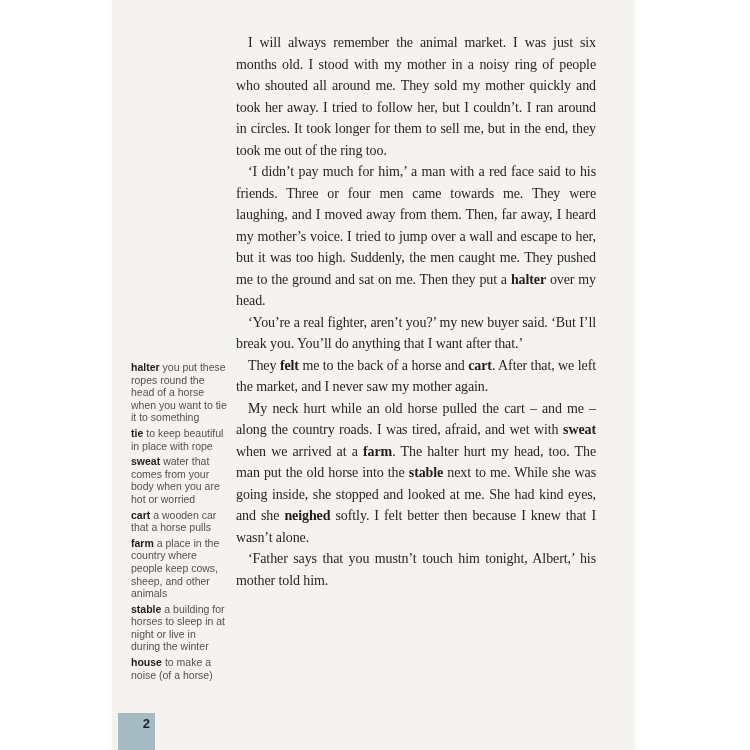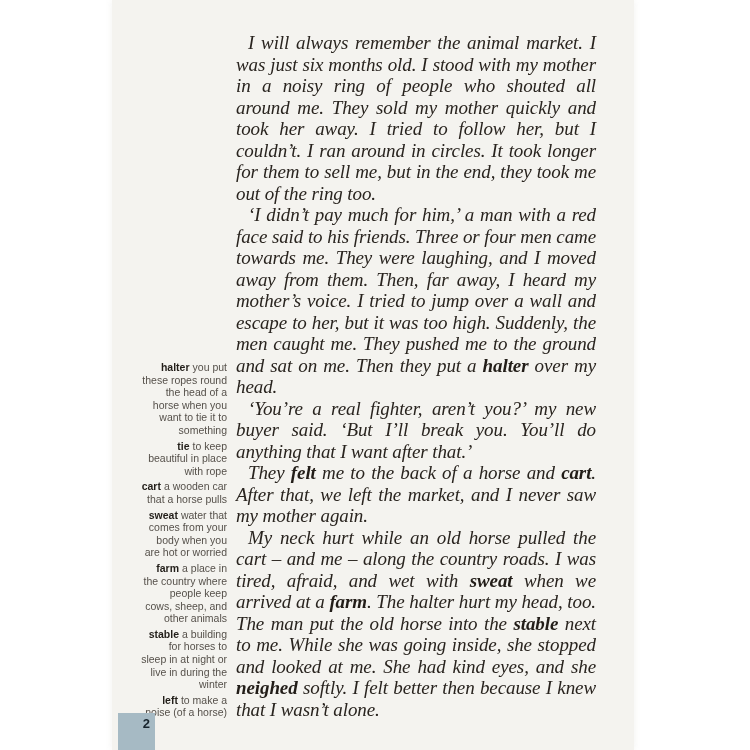--- a/index.html
+++ b/index.html
@@ -22,43 +22,42 @@
     background: #f4f3ef;
     box-shadow: 0 0 7px rgba(120,115,100,0.10);
   }
   
   .story {
     position: absolute;
     left: 124px;            
     top: 32px;
     width: 360px;
     font-family: "Liberation Serif", "DejaVu Serif", serif;
-    font-size: 19px;
+    font-size: 14px;
     line-height: 21.5px;
     letter-spacing: -0.1px;
     color: #29241f;
     text-align: justify;
-    font-style: italic;
   }
   .story p {
     margin: 0;
     text-indent: 12px;
   }
   .story b { font-weight: bold; color: #221d18; }
   
   .glossary {
     position: absolute;
     left: 19px;             
     top: 361px;
     width: 96px;
     font-size: 10.5px;
     line-height: 12.6px;
     color: #55504a;
   }
-  .gloss-entry { margin: 0 0 3px 10px; text-align: right; }
+  .gloss-entry { margin: 0 0 3px 0; }
   .gloss-term {
     font-weight: bold;
     color: #221e19;
     margin-right: 3px;
   }
   
   .page-tab {
     position: absolute;
     left: 6px;              
     top: 713px;
@@ -73,30 +72,31 @@
   }
 </style>
 </head>
 <body>
 
 <div class="canvas">
   <div class="page" style="background: rgb(244, 243, 239);">
     <aside class="glossary">
         <div class="gloss-entry"><b class="gloss-term">halter</b><span>you put these ropes round the head of a horse when you want to tie it to something</span></div>
         <div class="gloss-entry"><b class="gloss-term">tie</b><span>to keep beautiful in place with rope</span></div>
+        <div class="gloss-entry"><b class="gloss-term">sweat</b><span>water that comes from your body when you are hot or worried</span></div>
         <div class="gloss-entry"><b class="gloss-term">cart</b><span>a wooden car that a horse pulls</span></div>
-        <div class="gloss-entry"><b class="gloss-term">sweat</b><span>water that comes from your body when you are hot or worried</span></div>
         <div class="gloss-entry"><b class="gloss-term">farm</b><span>a place in the country where people keep cows, sheep, and other animals</span></div>
         <div class="gloss-entry"><b class="gloss-term">stable</b><span>a building for horses to sleep in at night or live in during the winter</span></div>
-        <div class="gloss-entry"><b class="gloss-term">left</b><span>to make a noise (of a horse)</span></div>
+        <div class="gloss-entry"><b class="gloss-term">house</b><span>to make a noise (of a horse)</span></div>
       </aside>
     <main class="story">
         <p>I will always remember the animal market. I was just six months old. I stood with my mother in a noisy ring of people who shouted all around me. They sold my mother quickly and took her away. I tried to follow her, but I couldn’t. I ran around in circles. It took longer for them to sell me, but in the end, they took me out of the ring too.</p>
         <p>‘I didn’t pay much for him,’ a man with a red face said to his friends. Three or four men came towards me. They were laughing, and I moved away from them. Then, far away, I heard my mother’s voice. I tried to jump over a wall and escape to her, but it was too high. Suddenly, the men caught me. They pushed me to the ground and sat on me. Then they put a <b>halter</b> over my head.</p>
         <p>‘You’re a real fighter, aren’t you?’ my new buyer said. ‘But I’ll break you. You’ll do anything that I want after that.’</p>
         <p>They <b>felt</b> me to the back of a horse and <b>cart</b>. After that, we left the market, and I never saw my mother again.</p>
         <p>My neck hurt while an old horse pulled the cart – and me – along the country roads. I was tired, afraid, and wet with <b>sweat</b> when we arrived at a <b>farm</b>. The halter hurt my head, too. The man put the old horse into the <b>stable</b> next to me. While she was going inside, she stopped and looked at me. She had kind eyes, and she <b>neighed</b> softly. I felt better then because I knew that I wasn’t alone.</p>
+        <p>‘Father says that you mustn’t touch him tonight, Albert,’ his mother told him.</p>
       </main>
     <div class="page-tab" style="background: rgb(166, 186, 196);">
       <span>2</span>
     </div>
   </div>
 </div>
 
 </body></html>

